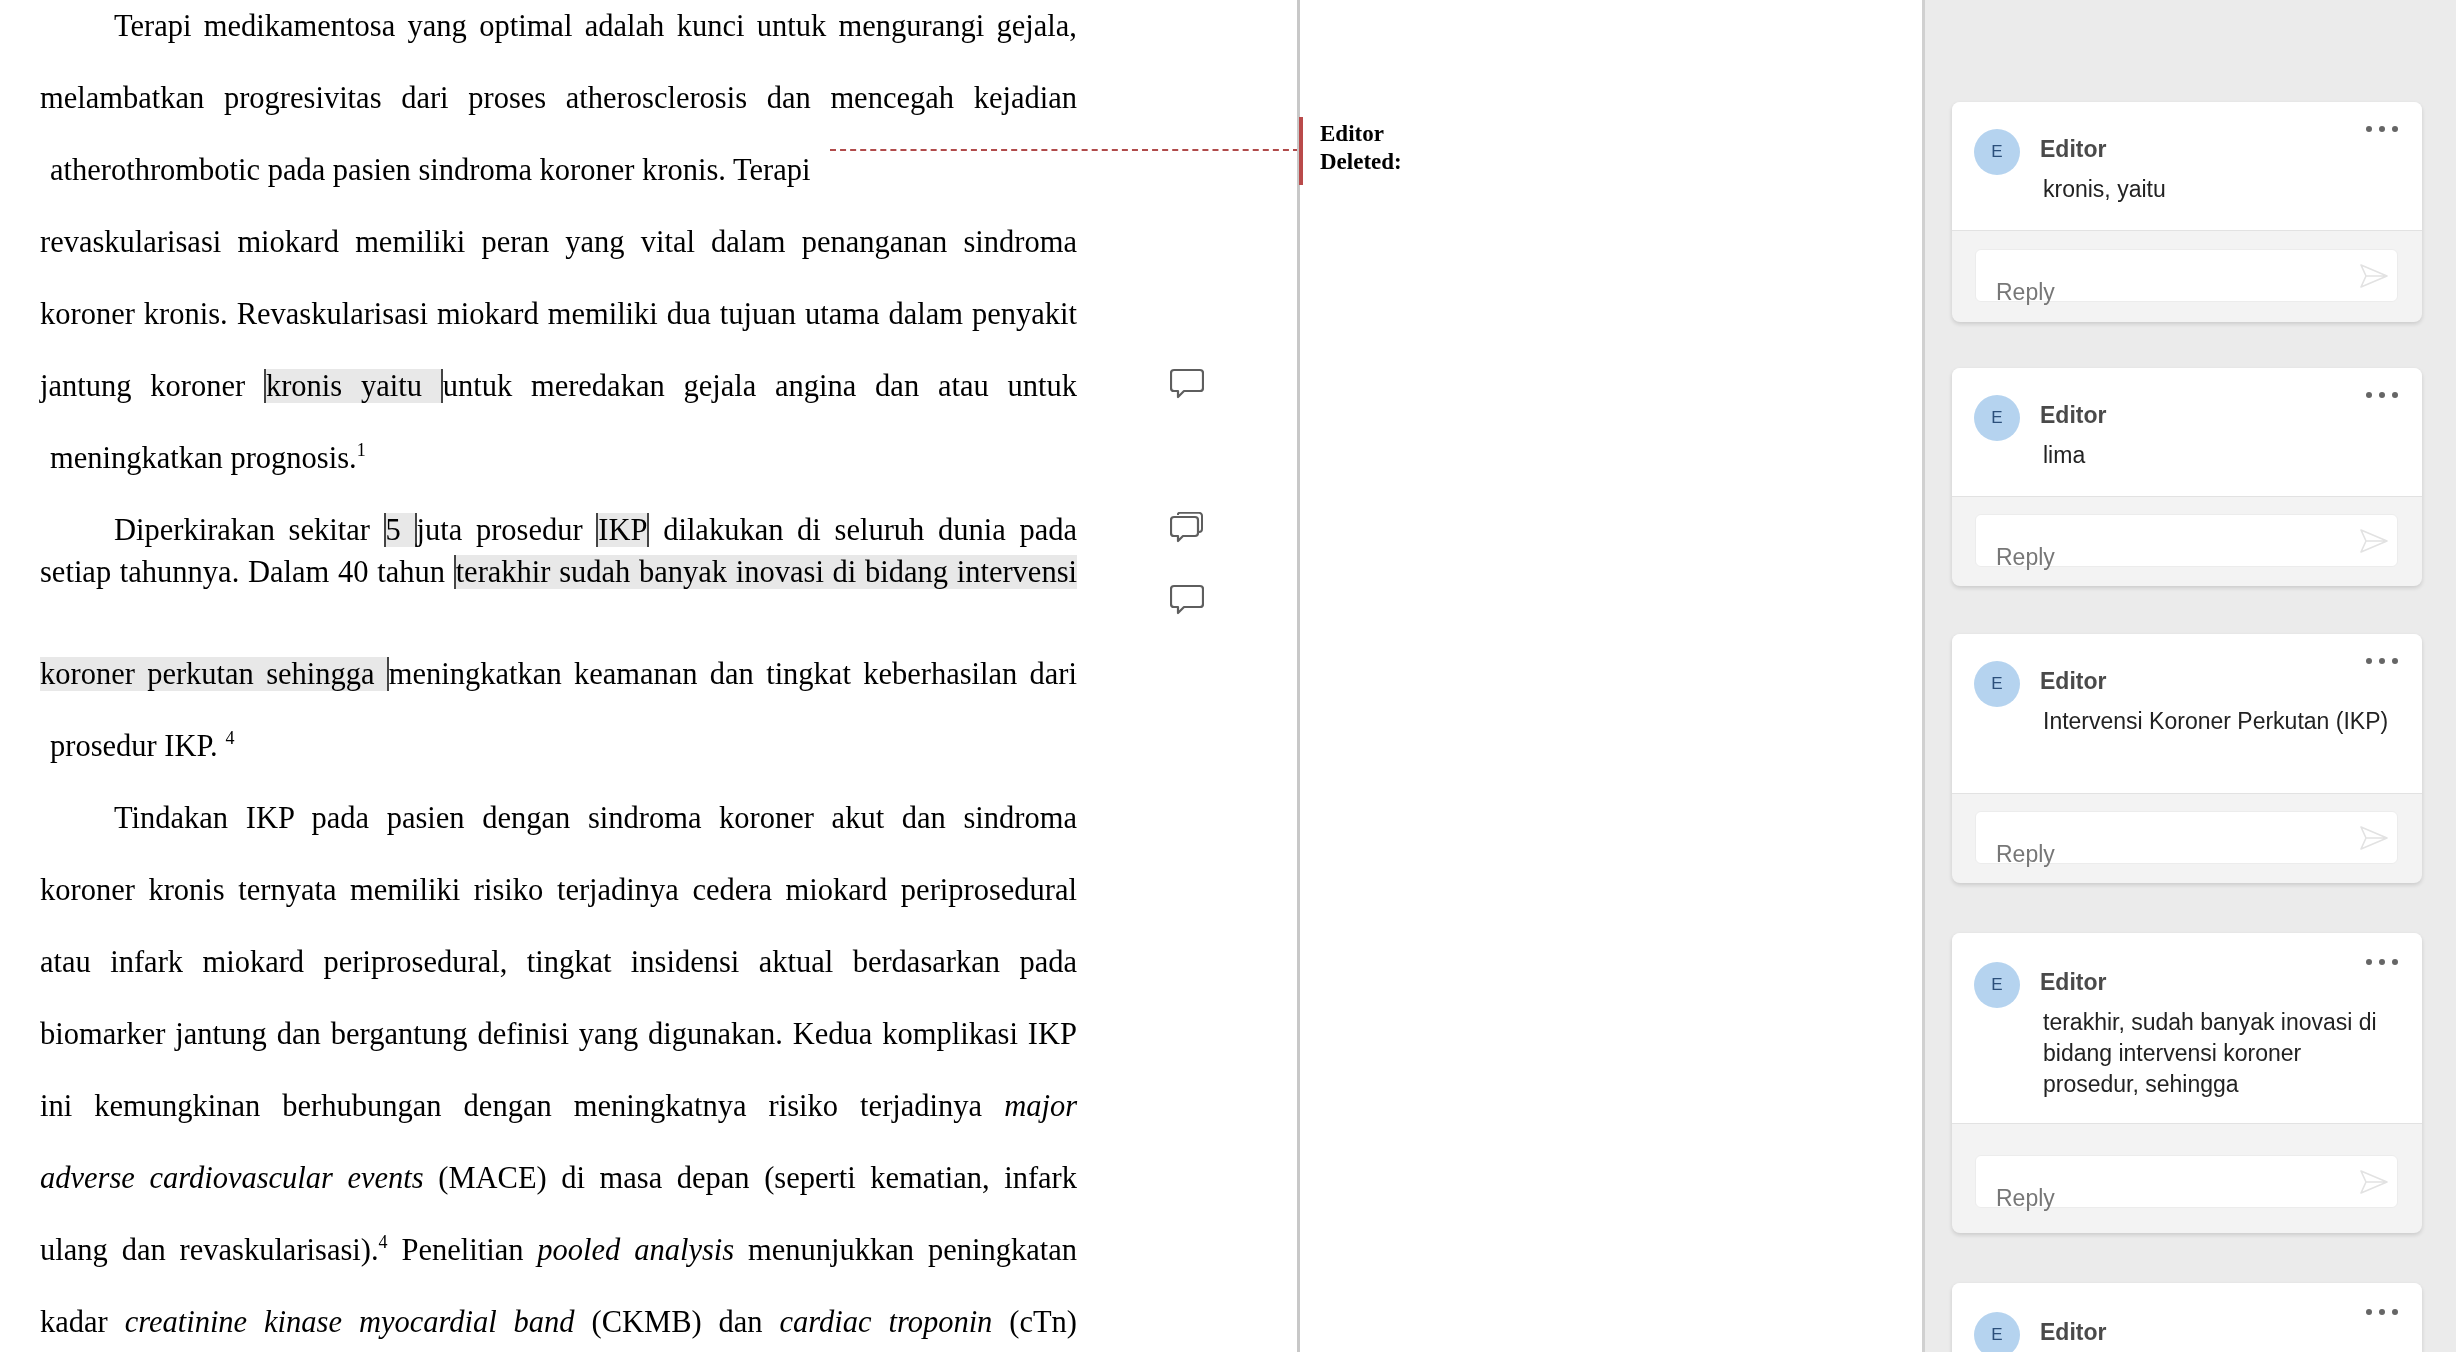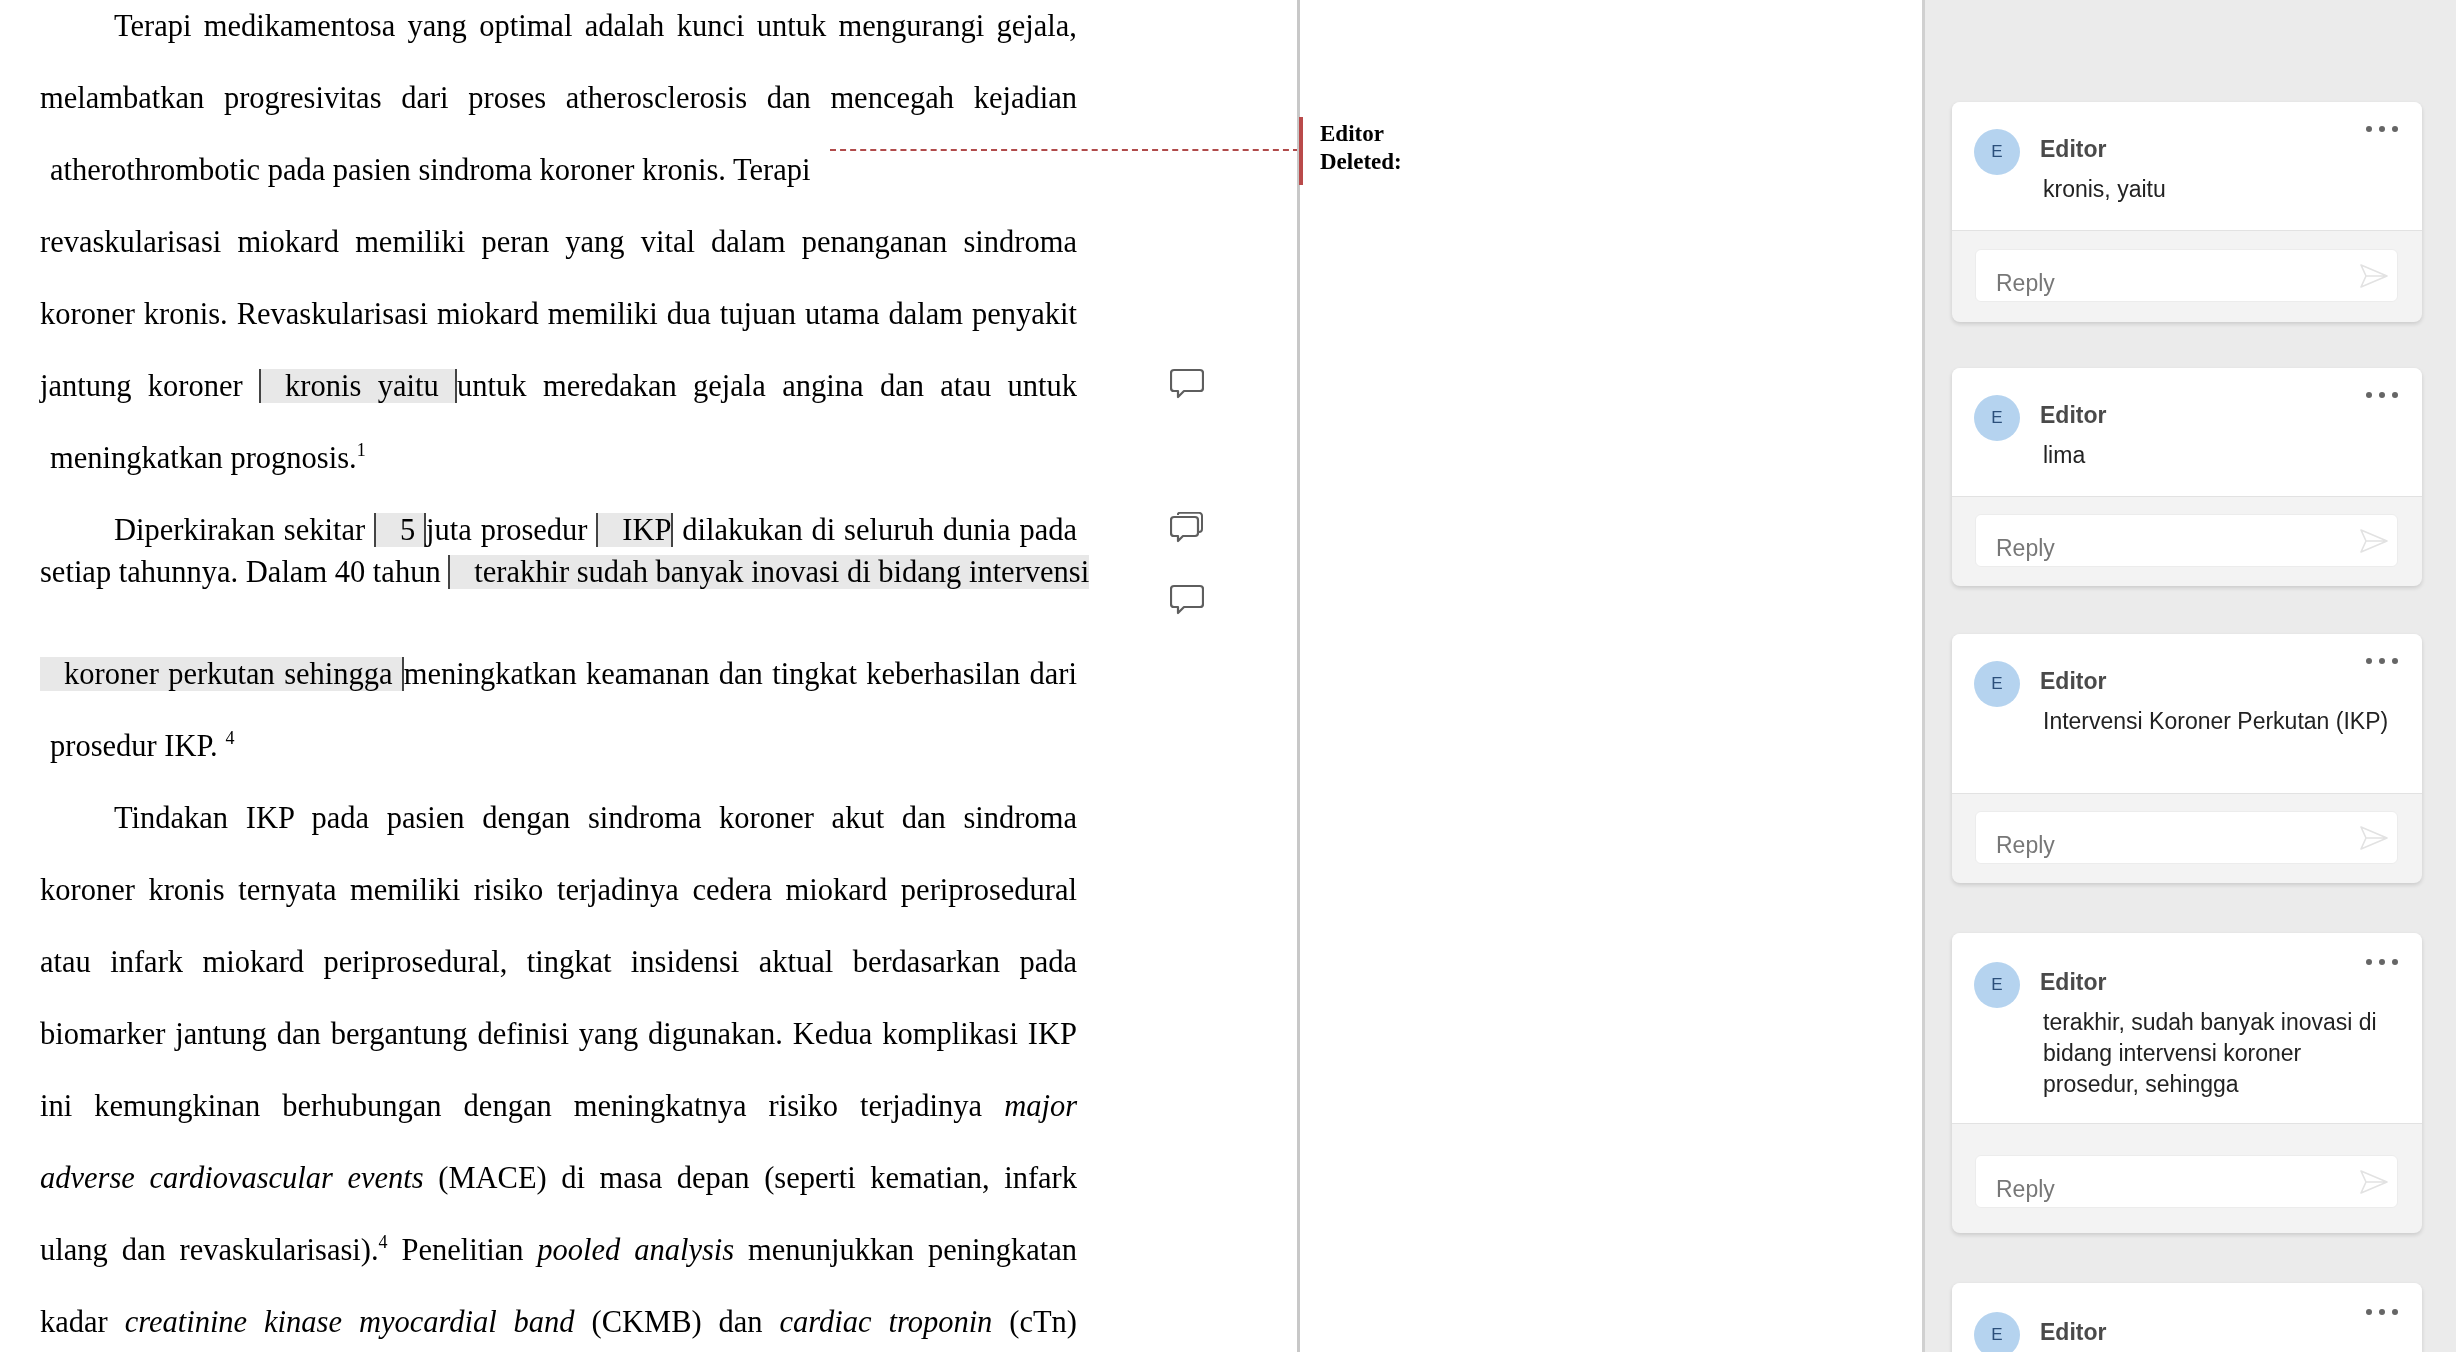--- a/index.html
+++ b/index.html
@@ -18,21 +18,21 @@
     font-family: "Liberation Serif", serif;
     font-size: 30.5px; color: #000;
   }
   .line {
     position: absolute; left: 0; width: 1037px; height: 40px;
     line-height: 40px; white-space: nowrap;
     text-align: justify; text-align-last: justify;
   }
   .line.last { text-align-last: left; margin-left: 10px; }
   .line.indent { padding-left: 74px; width: 963px; }
-  .hl { background: #e8e8e8; padding-left: 24px; }
+  .hl { background: #e8e8e8; }
   .mark { border-left: 2px solid #444; }
   .mark-r { border-right: 2px solid #444; }
   sup { font-size: 18px; line-height: 0; vertical-align: 12px; }
   i { font-style: italic; }
 
   
   .cm-icon { position: absolute; left: 1170px; width: 34px; height: 32px; }
   .cm-icon svg { display: block; }
 
   
@@ -90,21 +90,21 @@
     cursor: pointer;
   }
   .more span { width: 6px; height: 6px; border-radius: 50%; background: #666; display: block; }
   .reply {
     position: absolute; left: 23px; width: 423px; height: 53px;
     background: #fff; border-radius: 6px; border: 1px solid #ececec;
     box-sizing: border-box;
   }
   .reply input {
     border: none; outline: none; background: transparent;
-    position: absolute; left: 18px; top: 7px; height: 51px; width: 340px;
+    position: absolute; left: 18px; top: 16px; height: 51px; width: 340px;
     font-family: "Liberation Sans", sans-serif; font-size: 23px; color: #404040;
   }
   .reply input::placeholder { color: #777; }
   .send { position: absolute; right: 8px; top: 13px; width: 30px; height: 26px; }
 </style>
 </head>
 <body>
 
 <div class="doc">
   <div class="doc-text">

